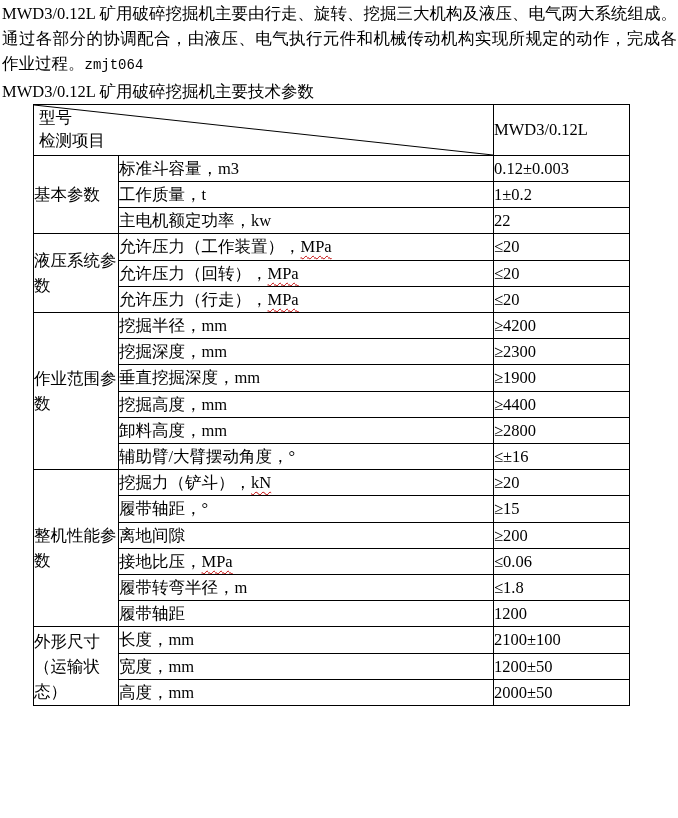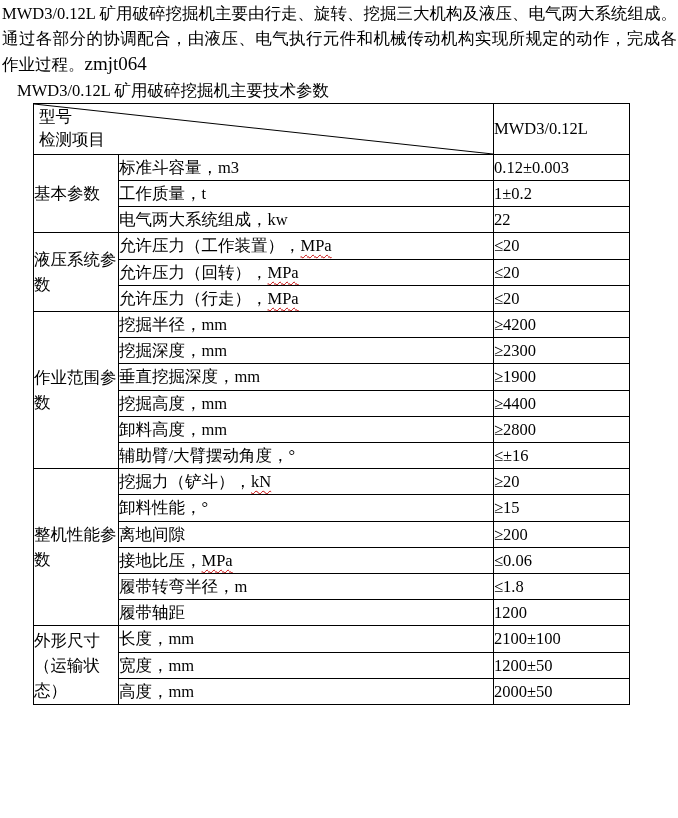--- a/index.html
+++ b/index.html
@@ -22,26 +22,26 @@
     box-sizing: border-box;
   }
   .para {
     margin: 0;
     padding: 0 1px 0 2px;
     text-align: justify;
     text-justify: inter-ideograph;
   }
   .title-line {
     margin: 0;
-    padding: 0 1px 0 17px;
+    padding: 0 1px 0 2px;
     text-align: left;
   }
   .code-sans {
-    font-family: Liberation Serif, serif;
-    font-size: 19px;
+    font-family: Liberation Mono, monospace;
+    font-size: 14px;
     margin-top: 19px;
   }
   table.spec {
     margin-left: 33px;
     border-collapse: collapse;
     table-layout: fixed;
     width: 596px;
     font-size: 16.5px;
   }
   table.spec td {
@@ -134,21 +134,21 @@
     <tr class="body-row">
           <td class="cat" rowspan="3">基本参数</td>
           <td class="param">标准斗容量，m3</td>
           <td class="val">0.12±0.003</td>
         </tr>
         <tr class="body-row">
           <td class="param">工作质量，t</td>
           <td class="val">1±0.2</td>
         </tr>
         <tr class="body-row">
-          <td class="param">电气两大系统组成，kw</td>
+          <td class="param">主电机额定功率，kw</td>
           <td class="val">22</td>
         </tr>
         <tr class="body-row">
           <td class="cat" rowspan="3">液压系统参数</td>
           <td class="param">允许压力（工作装置），<span class="wavy">MPa</span></td>
           <td class="val">≤20</td>
         </tr>
         <tr class="body-row">
           <td class="param">允许压力（回转），<span class="wavy">MPa</span></td>
           <td class="val">≤20</td>
@@ -181,21 +181,21 @@
         <tr class="body-row">
           <td class="param">辅助臂/大臂摆动角度，°</td>
           <td class="val">≤±16</td>
         </tr>
         <tr class="body-row">
           <td class="cat" rowspan="6">整机性能参数</td>
           <td class="param">挖掘力（铲斗），<span class="wavy">kN</span></td>
           <td class="val">≥20</td>
         </tr>
         <tr class="body-row">
-          <td class="param">卸料性能，°</td>
+          <td class="param">履带轴距，°</td>
           <td class="val">≥15</td>
         </tr>
         <tr class="body-row">
           <td class="param">离地间隙</td>
           <td class="val">≥200</td>
         </tr>
         <tr class="body-row">
           <td class="param">接地比压，<span class="wavy">MPa</span></td>
           <td class="val">≤0.06</td>
         </tr>

